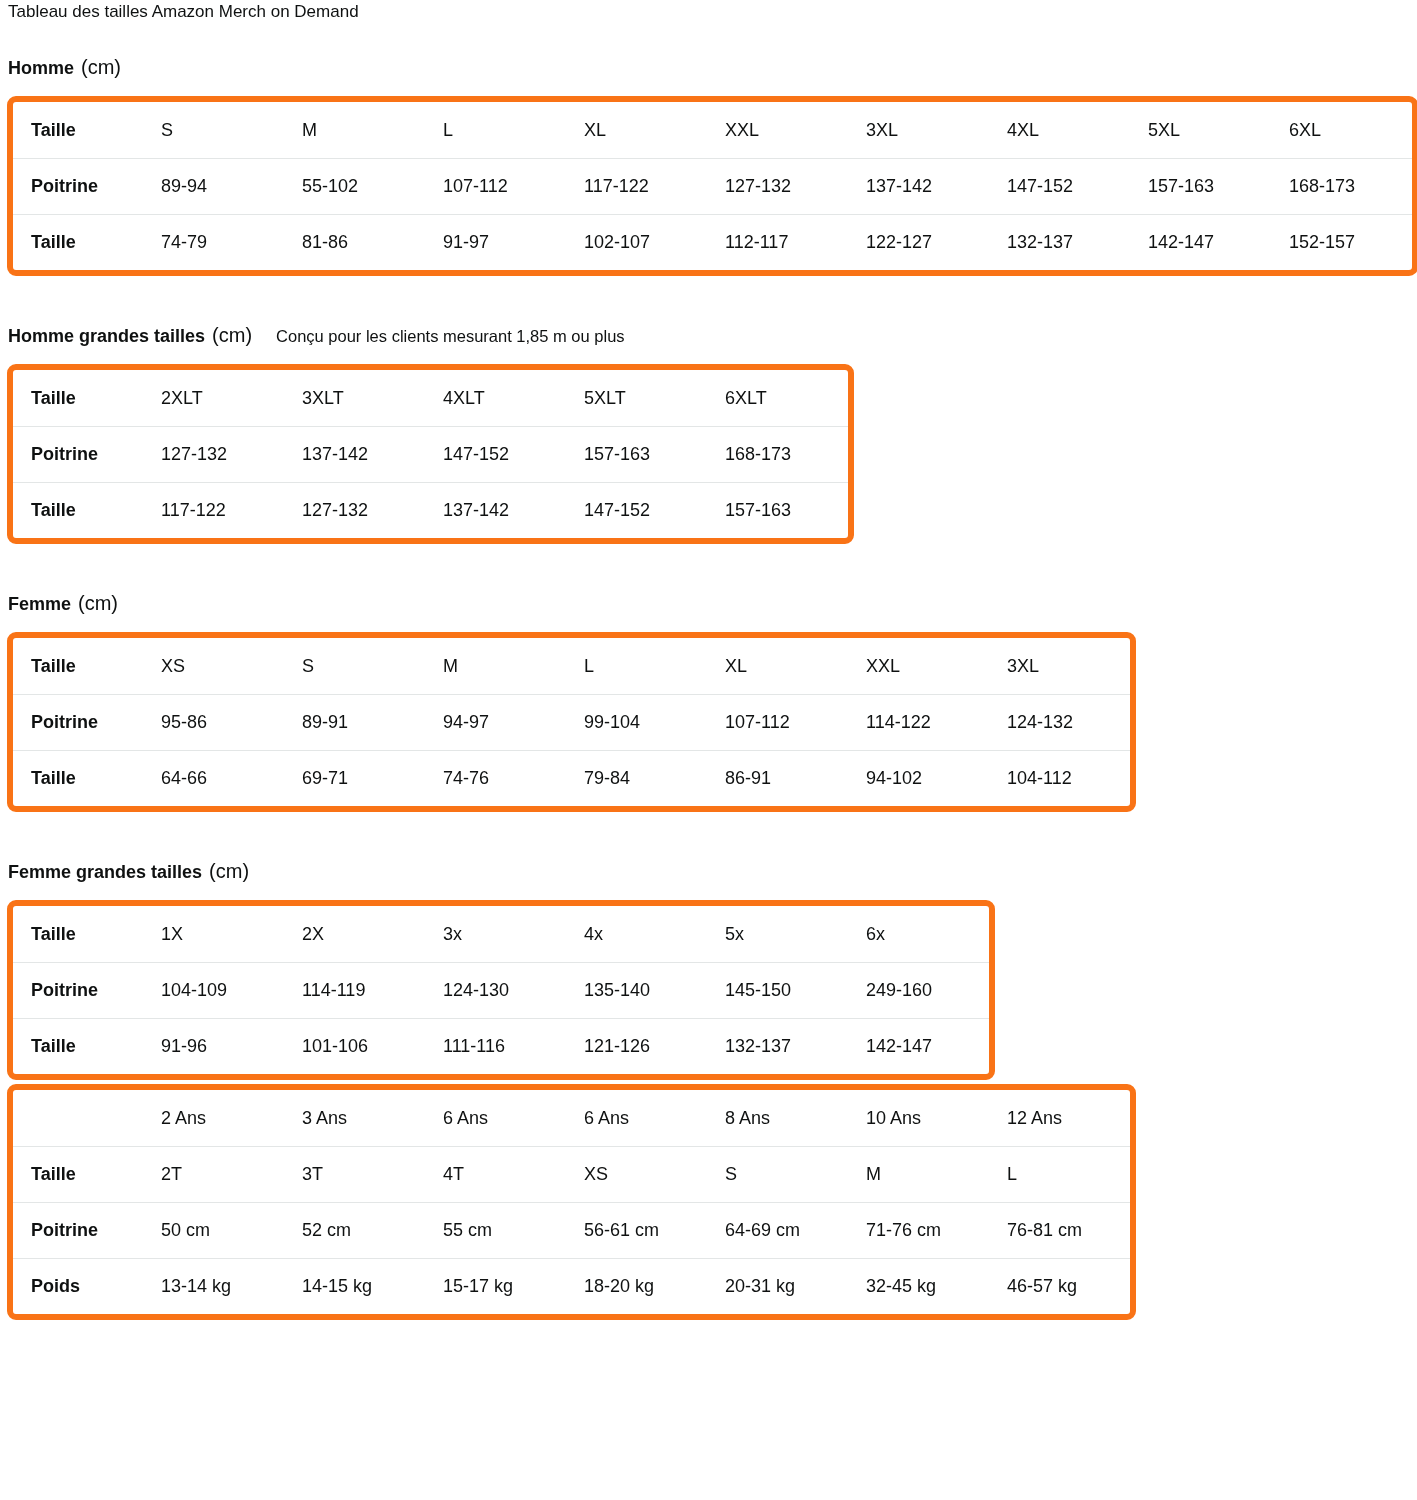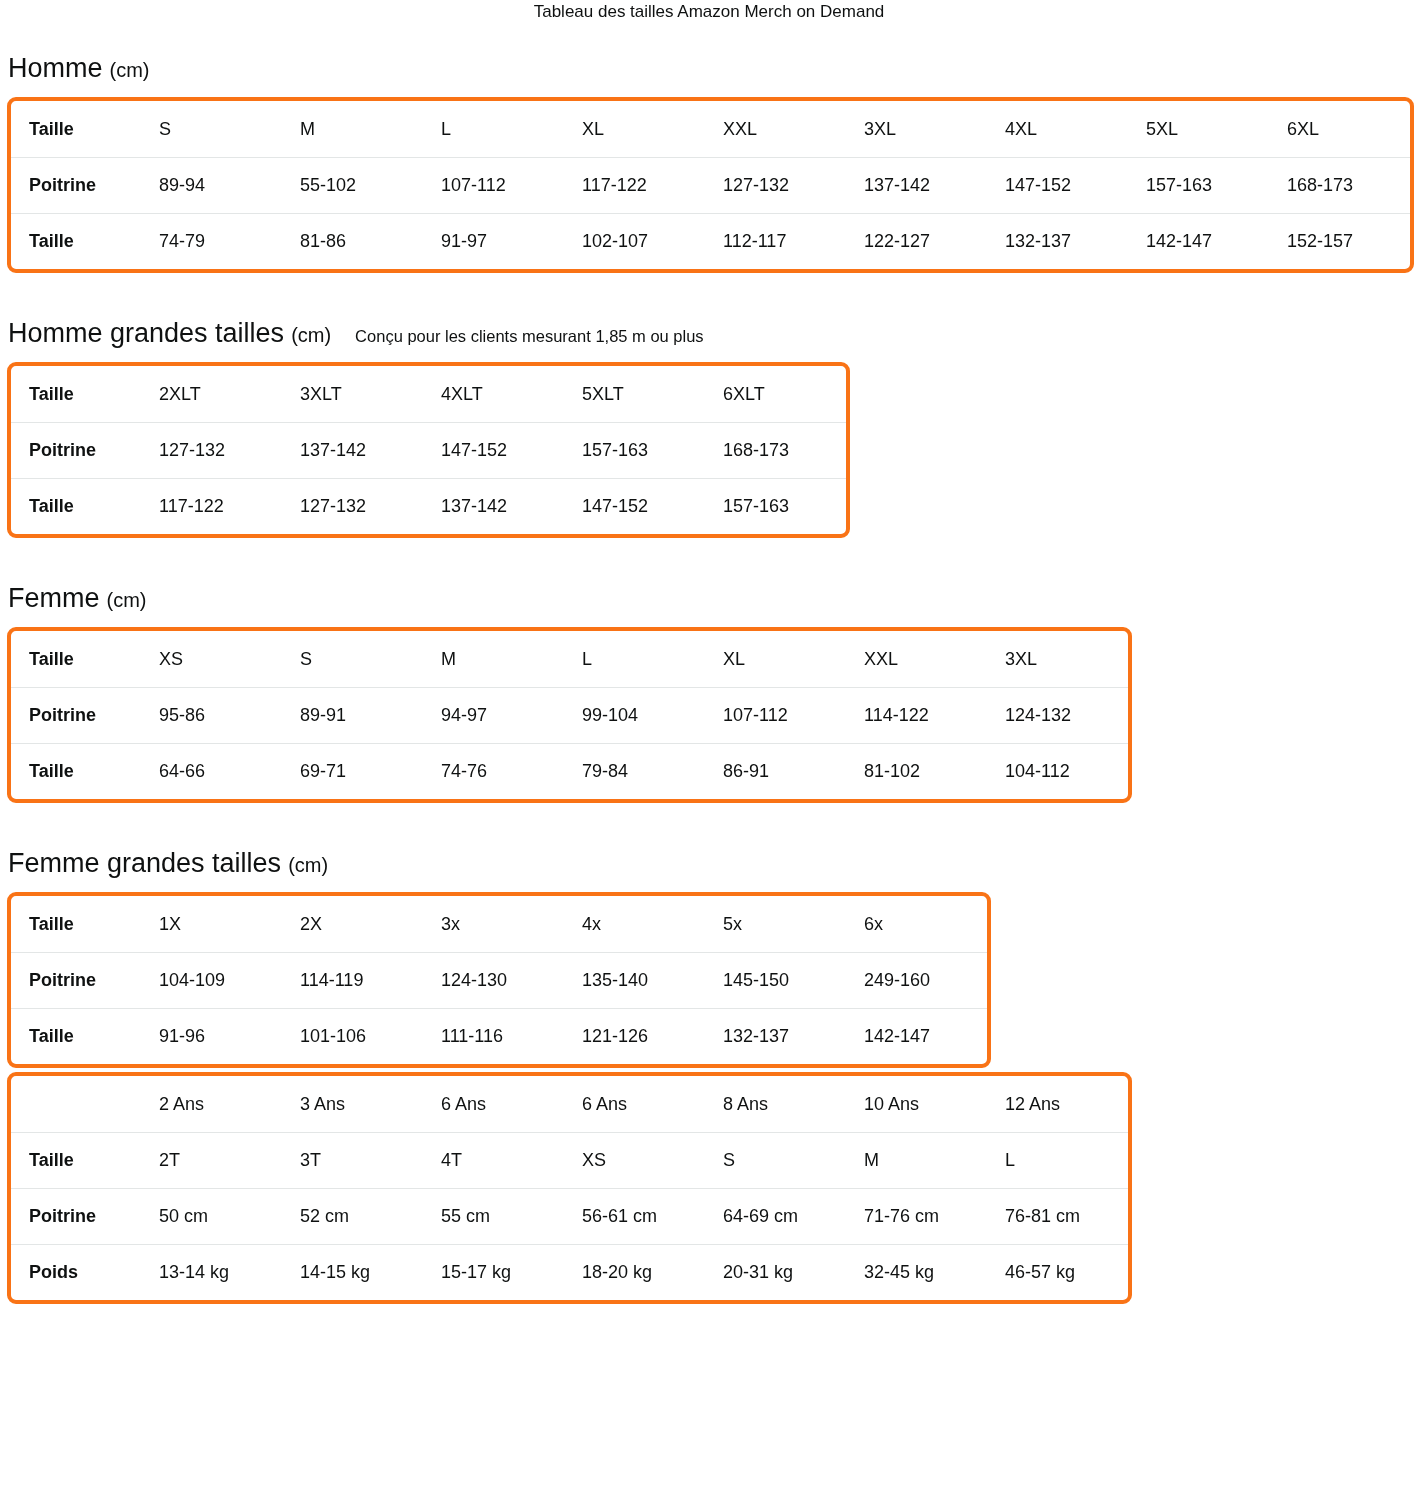--- a/index.html
+++ b/index.html
@@ -14,47 +14,46 @@
     width: 1417px;
     min-height: 1500px;
     padding: 2px 7px 0 7px;
   }
   .page-title {
     font-size: 17px;
     font-weight: 400;
     line-height: 20px;
     margin: 0;
     padding-left: 1px;
-    text-align: center;
   }
   .section-heading {
     display: flex;
     align-items: baseline;
     margin: 44px 0 15px 0;
     padding-left: 1px;
   }
   .section-heading.first { margin-top: 34px; }
   .heading-main {
-    font-size: 27px;
-    font-weight: 400;
+    font-size: 18px;
+    font-weight: 700;
     line-height: 25px;
   }
   .heading-suffix {
     font-size: 20px;
     font-weight: 400;
     margin-left: 7px;
   }
   .heading-subtitle {
     font-size: 16.5px;
     font-weight: 400;
     margin-left: 24px;
   }
   .table-wrap {
     display: inline-block;
-    border: 4px solid #f97316;
+    border: 6px solid #f97316;
     border-radius: 9px;
     overflow: hidden;
     background: #ffffff;
   }
   table.size-table {
     border-collapse: separate;
     border-spacing: 0;
     table-layout: fixed;
   }
   table.size-table td {
@@ -210,21 +209,21 @@
                 <td>114-122</td>
                 <td>124-132</td>
               </tr>
               <tr>
                 <td class="row-label">Taille</td>
                 <td>64-66</td>
                 <td>69-71</td>
                 <td>74-76</td>
                 <td>79-84</td>
                 <td>86-91</td>
-                <td>81-102</td>
+                <td>94-102</td>
                 <td>104-112</td>
               </tr>
             </tbody>
           </table></div></div>
       <div><div class="section-heading">
           <span class="heading-main">Femme grandes tailles</span>
           <span class="heading-suffix">(cm)</span>
         </div><div class="table-wrap"><table class="size-table" style="width: 976px;">
             <colgroup>
               <col style="width: 130px;">

